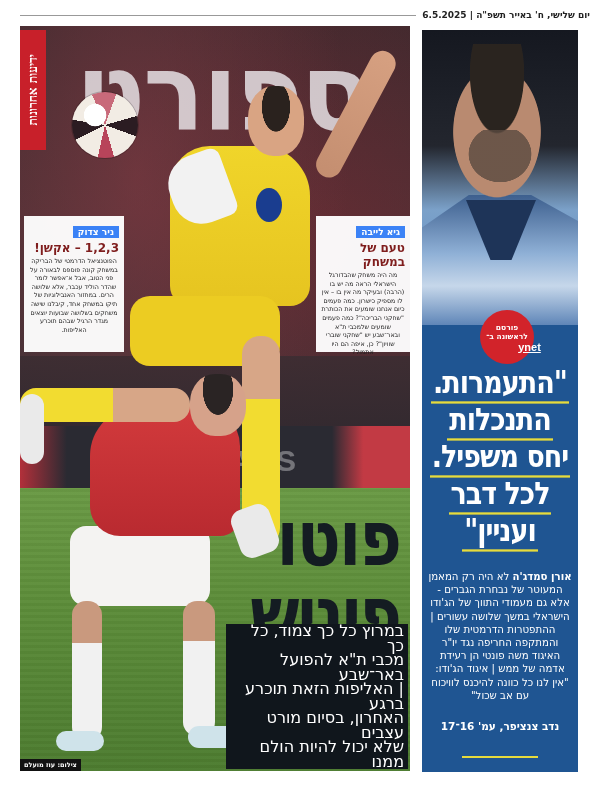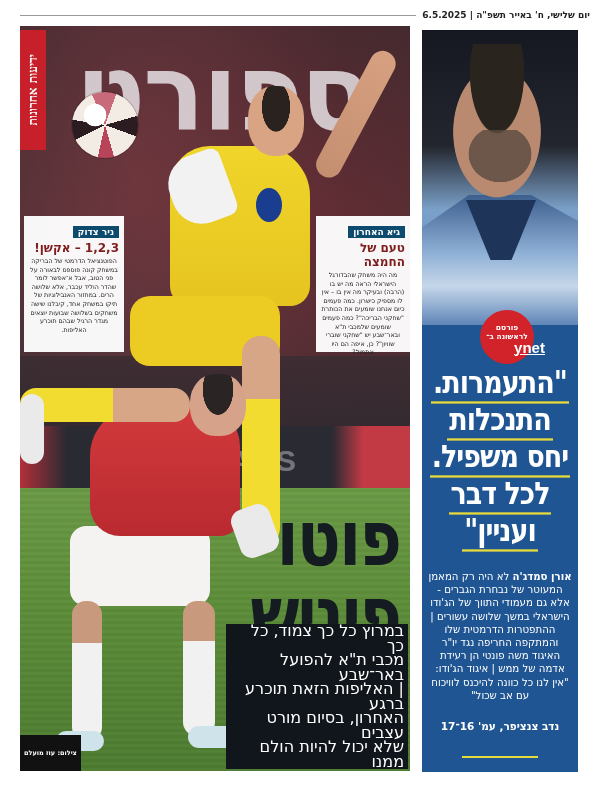--- a/index.html
+++ b/index.html
@@ -140,21 +140,21 @@
     .boot.b4 { left: 0px; top: 368px; width: 24px; height: 70px; background: #eaeaea; }
 
     
     .column-box {
       position: absolute; background: rgba(255,255,255,0.96); padding: 4px 5px 6px;
       direction: rtl; text-align: right;
     }
     .column-box.left { left: 4px; top: 190px; width: 100px; height: 136px; }
     .column-box.right { left: 296px; top: 190px; width: 94px; height: 136px; }
     .byline-tag {
-      display: inline-block; background: #0c4a6e; color: #fff; font-size: 9px; font-weight: bold;
+      display: inline-block; background: #3b82f6; color: #fff; font-size: 9px; font-weight: bold;
       padding: 1px 5px; margin-bottom: 3px;
     }
     .column-title { font-size: 12px; font-weight: bold; color: #7f1d1d; line-height: 14px; margin-bottom: 2px; }
     .column-body { font-size: 6.3px; line-height: 8.6px; color: #222; text-align: center; }
 
     
     .headline {
       position: absolute; right: 10px; top: 468px; width: 180px;
       color: #141c22; font-weight: bold; text-align: right;
       font-size: 65px; line-height: 76px; letter-spacing: -2px;
@@ -170,21 +170,21 @@
       display: block; background: #10161c; color: #fff; font-size: 16px; line-height: 14.5px;
       padding: 0 4px; margin-left: auto; width: max-content; max-width: 182px; font-weight: normal;
     }
     .lede-byline {
       display: block; background: #10161c; color: #fff; font-size: 10.5px; line-height: 15px;
       font-weight: bold; padding: 0 4px; margin-top: 4px; margin-left: auto; width: max-content; border-radius: 7px;
     }
 
     .photo-credit {
       position: absolute; left: 0px; bottom: 0px; background: #111; color: #fff;
-      font-size: 6.5px; padding: 14px 4px; font-weight: bold;
+      font-size: 6.5px; padding: 2px 4px; font-weight: bold;
     }
 
     
     .side-panel {
       position: absolute; left: 422px; top: 30px; width: 156px; height: 742px;
       background: #1f5592; overflow: hidden;
     }
     .side-photo {
       position: absolute; left: 0; top: 0; width: 156px; height: 290px;
       background:
@@ -211,21 +211,21 @@
       clip-path: polygon(0 0, 100% 0, 65% 100%, 35% 100%);
     }
     .ynet-badge {
       position: absolute; left: 58px; top: 280px; width: 54px; height: 54px; border-radius: 50%;
       background: #d2232a; color: #fff; text-align: center;
       display: flex; flex-direction: column; align-items: center; justify-content: center;
       line-height: 9px;
     }
     .ynet-badge .b-line { font-size: 7.5px; font-weight: bold; }
     .ynet-badge .b-logo {
-      margin-top: 2px; font-size: 15px; font-weight: bold; direction: ltr;
+      margin-top: 2px; font-size: 11px; font-weight: bold; direction: ltr;
       font-family: "Liberation Sans", sans-serif; text-decoration: underline; margin-left: 45px;
     }
     .quote-block {
       position: absolute; left: 0; right: 0; top: 336px; text-align: center; color: #fff;
     }
     .quote-line {
       display: inline-block; font-size: 27px; line-height: 33px; font-weight: bold;
       border-bottom: 2px solid #e6db3c; padding: 0 2px; letter-spacing: -1px;
       transform: scaleY(1.15);
     }
@@ -287,22 +287,22 @@
   <div class="boot b3"></div>
   <div class="boot b4"></div>
 
   <div class="column-box left">
     <span class="byline-tag">ניר צדוק</span>
     <div class="column-title">1,2,3 – אקשן!</div>
     <div class="column-body">הפוטנציאל הדרמטי של הבריקה במשחק קונה פוספס לבאורה על פני הטוב, אבל א־אפשר לומר שהדר הוליד עכבר, אלא שלושה הרים. במחזור האנבילוגיות של תיקו במשחק אחד, קיבלנו שישה משחקים בשלושה שבועות יוצאים מגדר הרגיל שבהם תוכרע האליפות.</div>
   </div>
 
   <div class="column-box right">
-    <span class="byline-tag">גיא האחרון</span>
-    <div class="column-title">טעם של החמצה</div>
+    <span class="byline-tag">גיא לייבה</span>
+    <div class="column-title">טעם של במשחק</div>
     <div class="column-body">מה היה משחק שהבדורגל הישראלי הראה מה יש בו (הרבה) ובעיקר מה אין בו – אין לו מספיק כישרון. כמה פעמים כיום אנחנו שומעים את הכותרת "שחקני הבריכה"? כמה פעמים שומעים שלמכבי ת"א ובאר־שבע יש "שחקני שוברי שוויון"? כן, איפה הם היו אתמול?</div>
   </div>
 
   <div class="headline">
     <div>פוטו</div>
     <div>פיניש</div>
   </div>
 
   <div class="lede">
     <span class="lede-line">במרוץ כל כך צמוד, כל כך</span>

